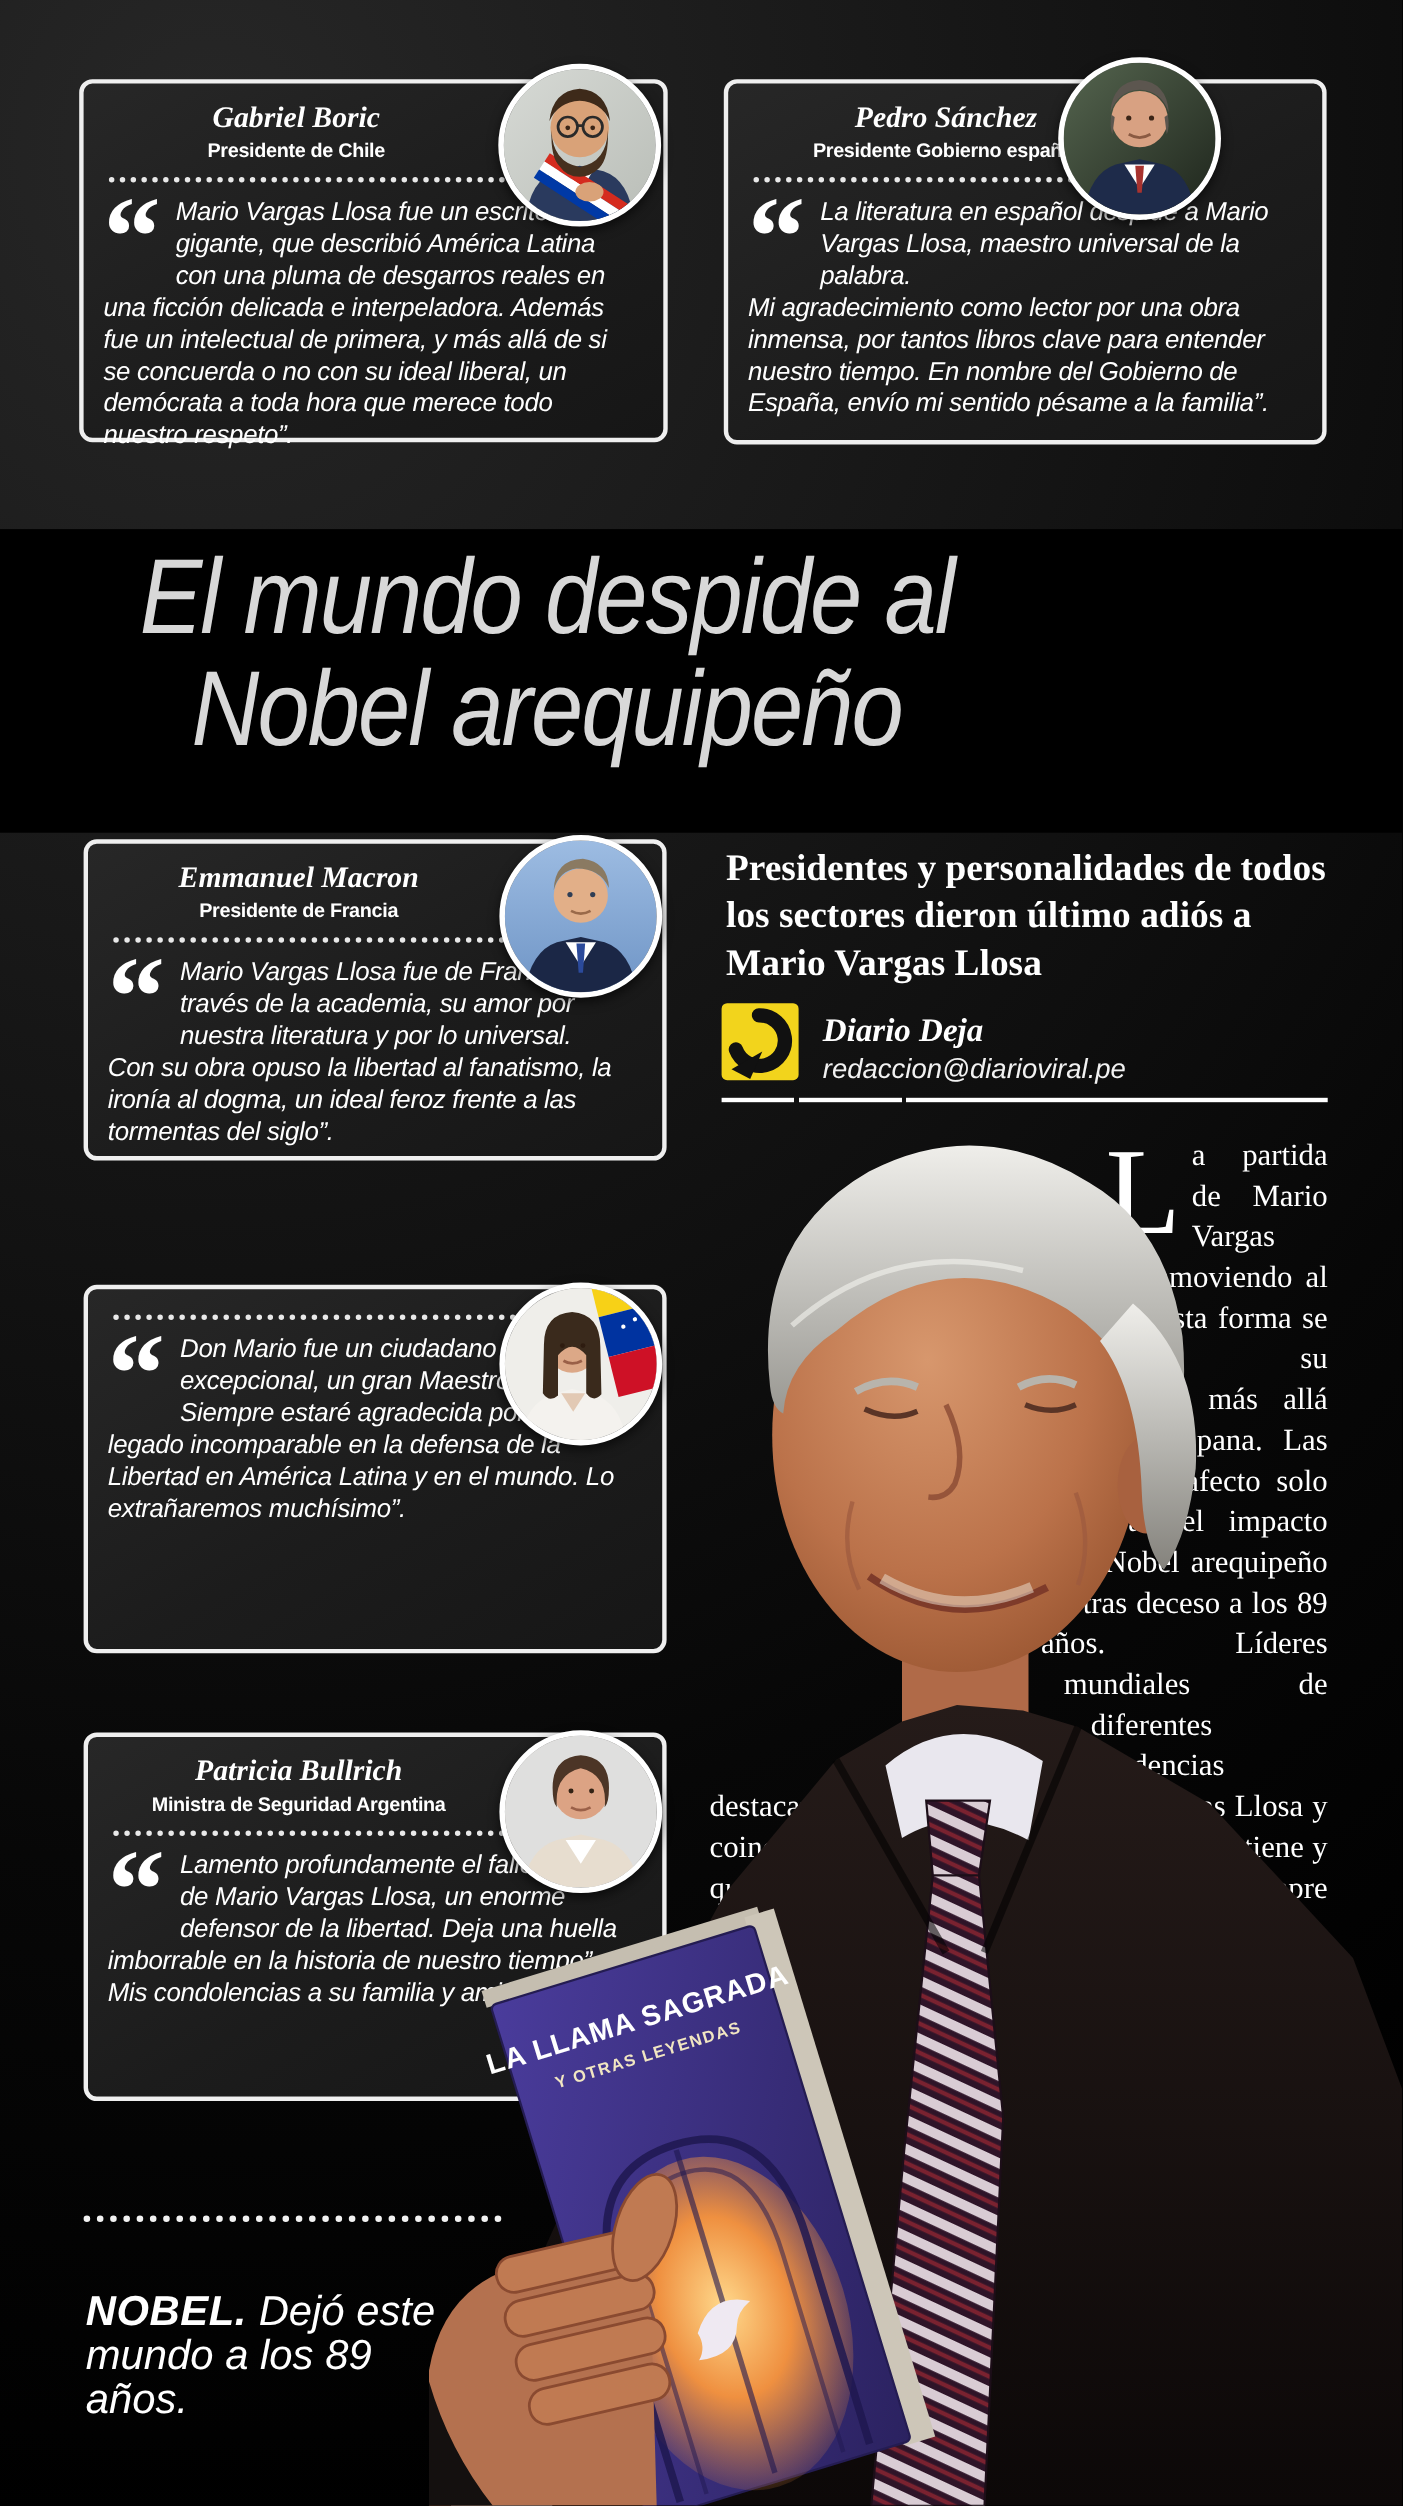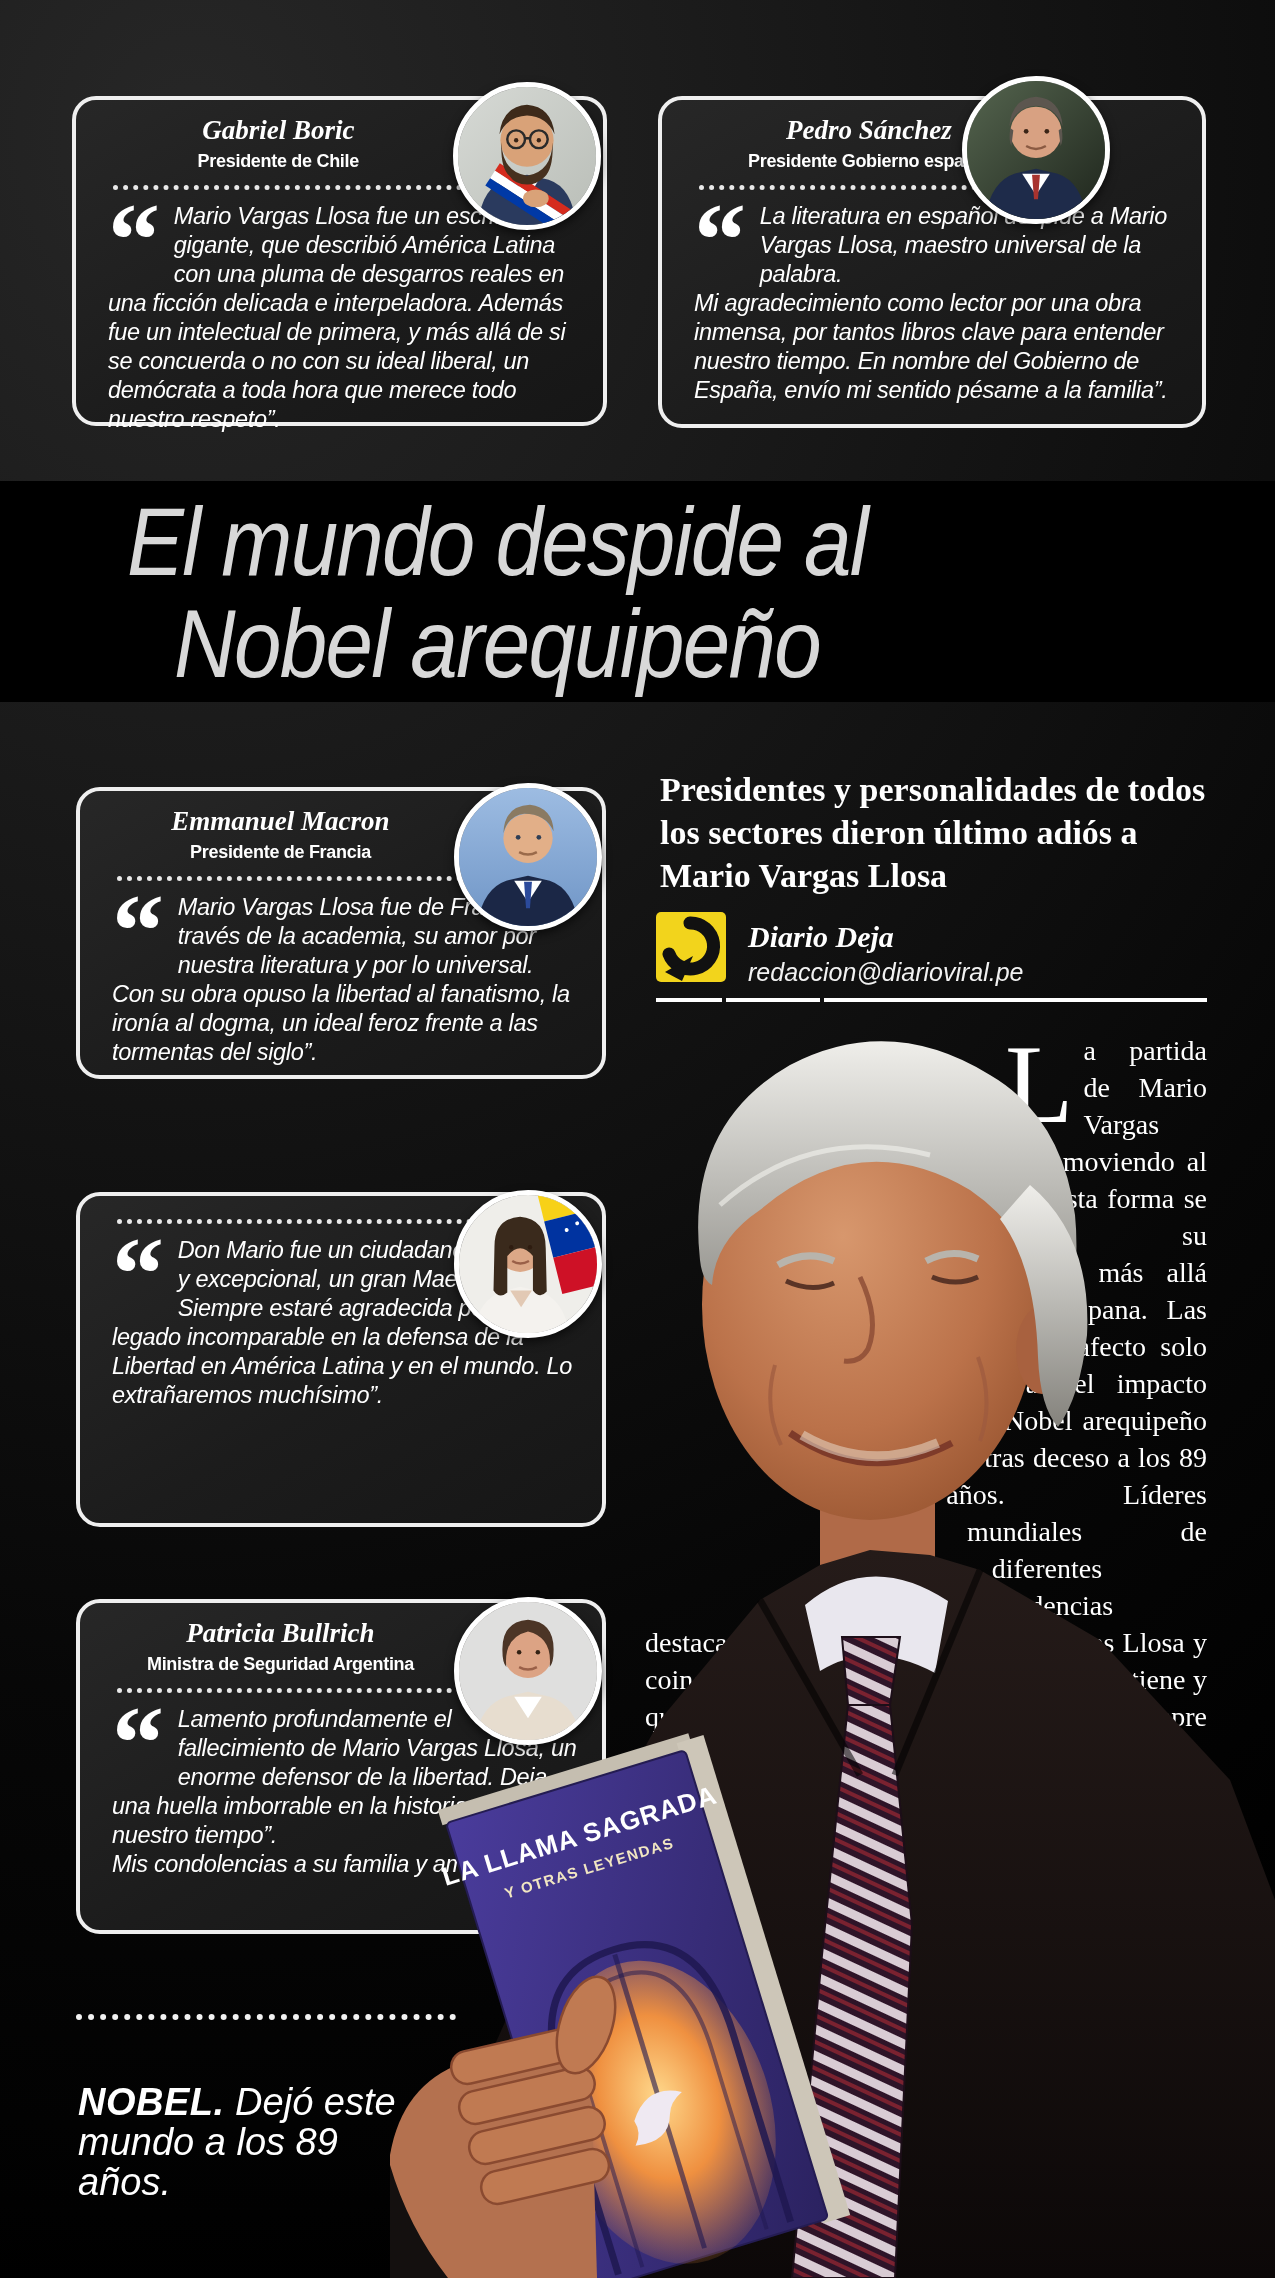--- a/index.html
+++ b/index.html
@@ -1,22 +1,22 @@
 <!DOCTYPE html>
 <html lang="es"><head>
 <meta charset="utf-8">
 <style>
   html,body{margin:0;padding:0;background:#000;}
   .page{position:relative;width:1275px;height:2278px;overflow:hidden;
         background:radial-gradient(150% 95% at 15% 6%, #272727 0%, #161616 38%, #070707 72%, #000 100%);
         font-family:"Liberation Sans",sans-serif;color:#fff;}
   
-  .qcard{position:absolute;border:4px solid #efefef;border-radius:24px;
+  .qcard{position:absolute;border:4px solid #efefef;border-radius:12px;
          background:linear-gradient(150deg,#272727 0%,#1c1c1c 55%,#161616 100%);
-         box-sizing:border-box;padding:14px 22px 10px 32px;margin-top:24px;}
+         box-sizing:border-box;padding:14px 22px 10px 18px;}
   .qcard .head{width:72%;text-align:center;}
   .qcard .name{font-family:"Liberation Serif",serif;font-weight:bold;font-style:italic;
                font-size:27px;line-height:32px;}
   .qcard .role{font-weight:bold;font-size:18px;line-height:30px;letter-spacing:-.3px;}
   .qcard .dots{width:76%;border-top:5px dotted #e9e9e9;margin:9px 0 12px 1%;height:0;}
   .qcard .quote{font-style:italic;font-size:23.5px;line-height:29px;letter-spacing:-.3px;
                 white-space:pre-line;text-align:left;}
   .qmark{float:left;font-family:"Liberation Serif",serif;font-weight:bold;font-style:normal;
          font-size:104px;line-height:64px;height:60px;margin:6px 14px 4px 0;}
   .avatar{position:absolute;width:138px;height:138px;border:5px solid #fff;border-radius:50%;
@@ -26,21 +26,21 @@
   #card-boric .avatar{top:-18px;right:2px;}
   #card-sanchez{left:658px;top:72px;width:548px;height:332px;}
   #card-sanchez .avatar{top:-24px;right:92px;}
   #card-macron{left:76px;top:763px;width:530px;height:292px;}
   #card-macron .avatar{top:-8px;right:0px;}
   #card-machado{left:76px;top:1168px;width:530px;height:335px;}
   #card-machado .avatar{top:-6px;right:0px;}
   #card-bullrich{left:76px;top:1575px;width:530px;height:335px;}
   #card-bullrich .avatar{top:-6px;right:0px;}
   
-  .band{position:absolute;left:0;top:481px;width:1275px;height:221px;background:#000;}
+  .band{position:absolute;left:0;top:481px;width:1275px;height:276px;background:#000;}
   .band .hl{position:absolute;left:17px;top:10px;width:960px;text-align:center;
             font-style:italic;font-weight:400;font-size:97px;line-height:102px;color:#d8d8d8;
             transform:scaleX(.88);transform-origin:50% 0;letter-spacing:-2px;}
   
   .art-title{position:absolute;left:660px;top:768px;width:552px;
              font-family:"Liberation Serif",serif;font-weight:bold;
              font-size:34px;line-height:43px;}
   .logo{position:absolute;left:656px;top:912px;width:70px;height:70px;border-radius:5px;
         background:#f2d41c;}
   .byline-name{position:absolute;left:748px;top:920px;font-family:"Liberation Serif",serif;

